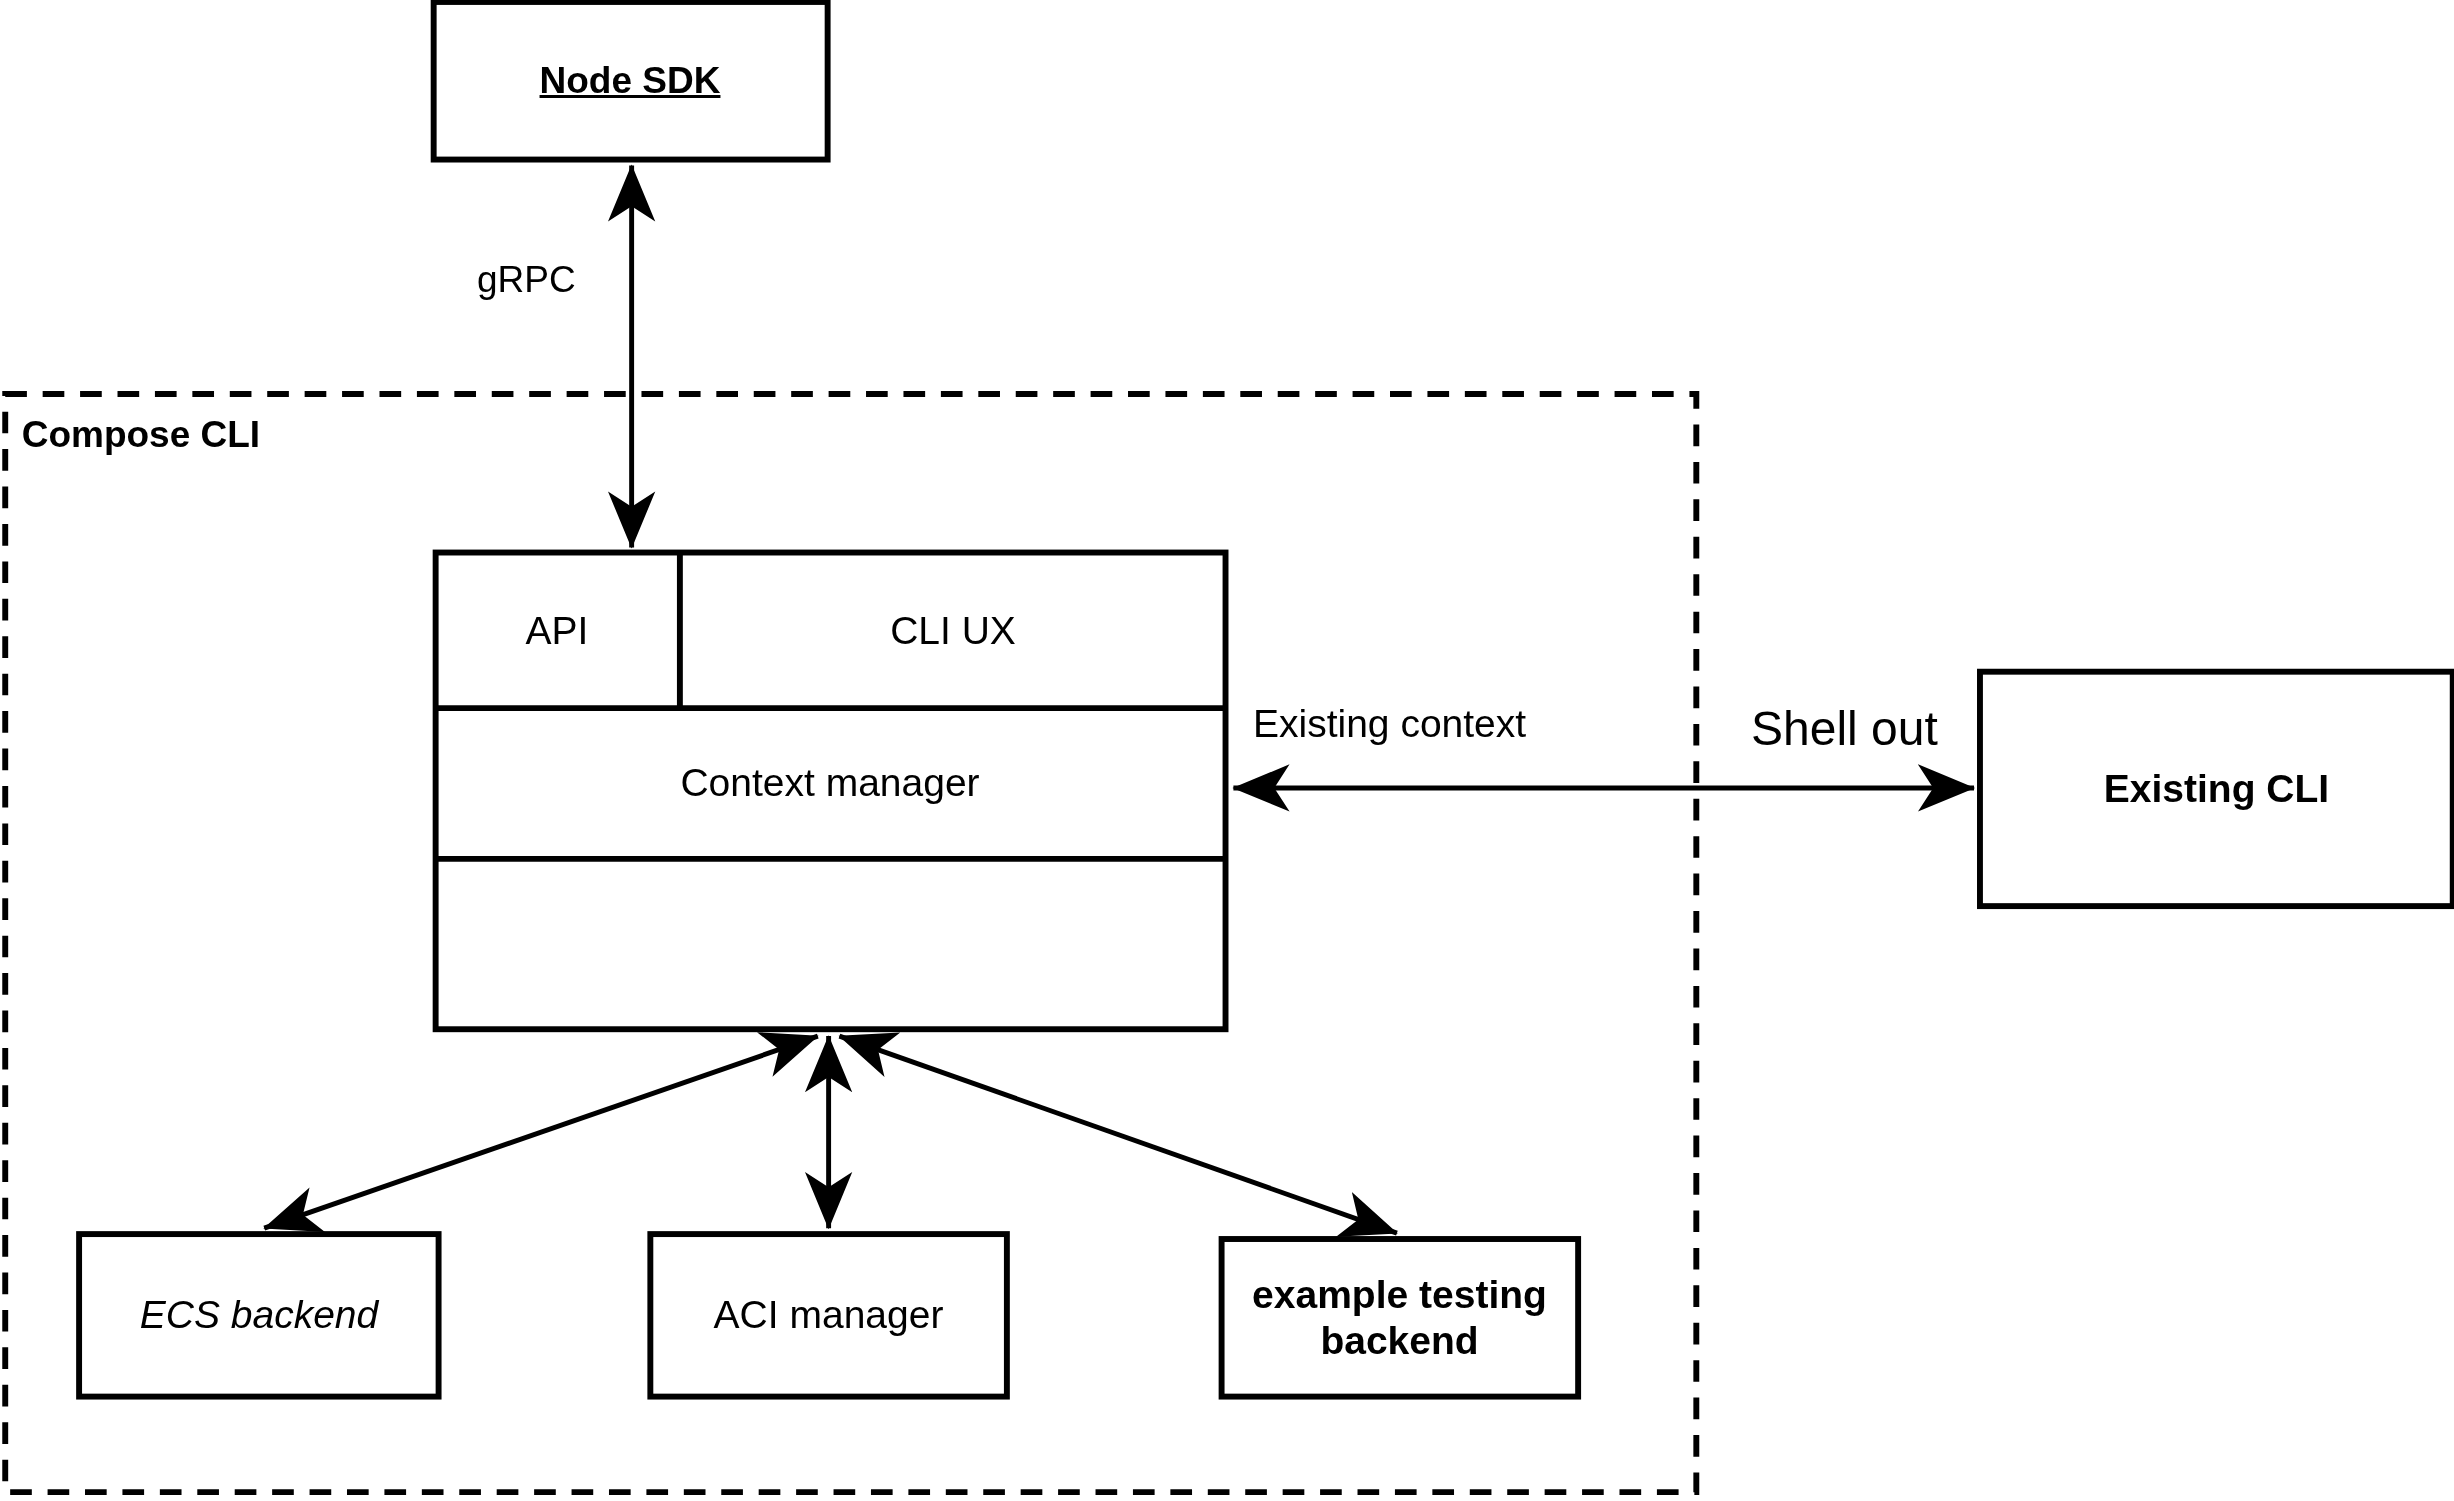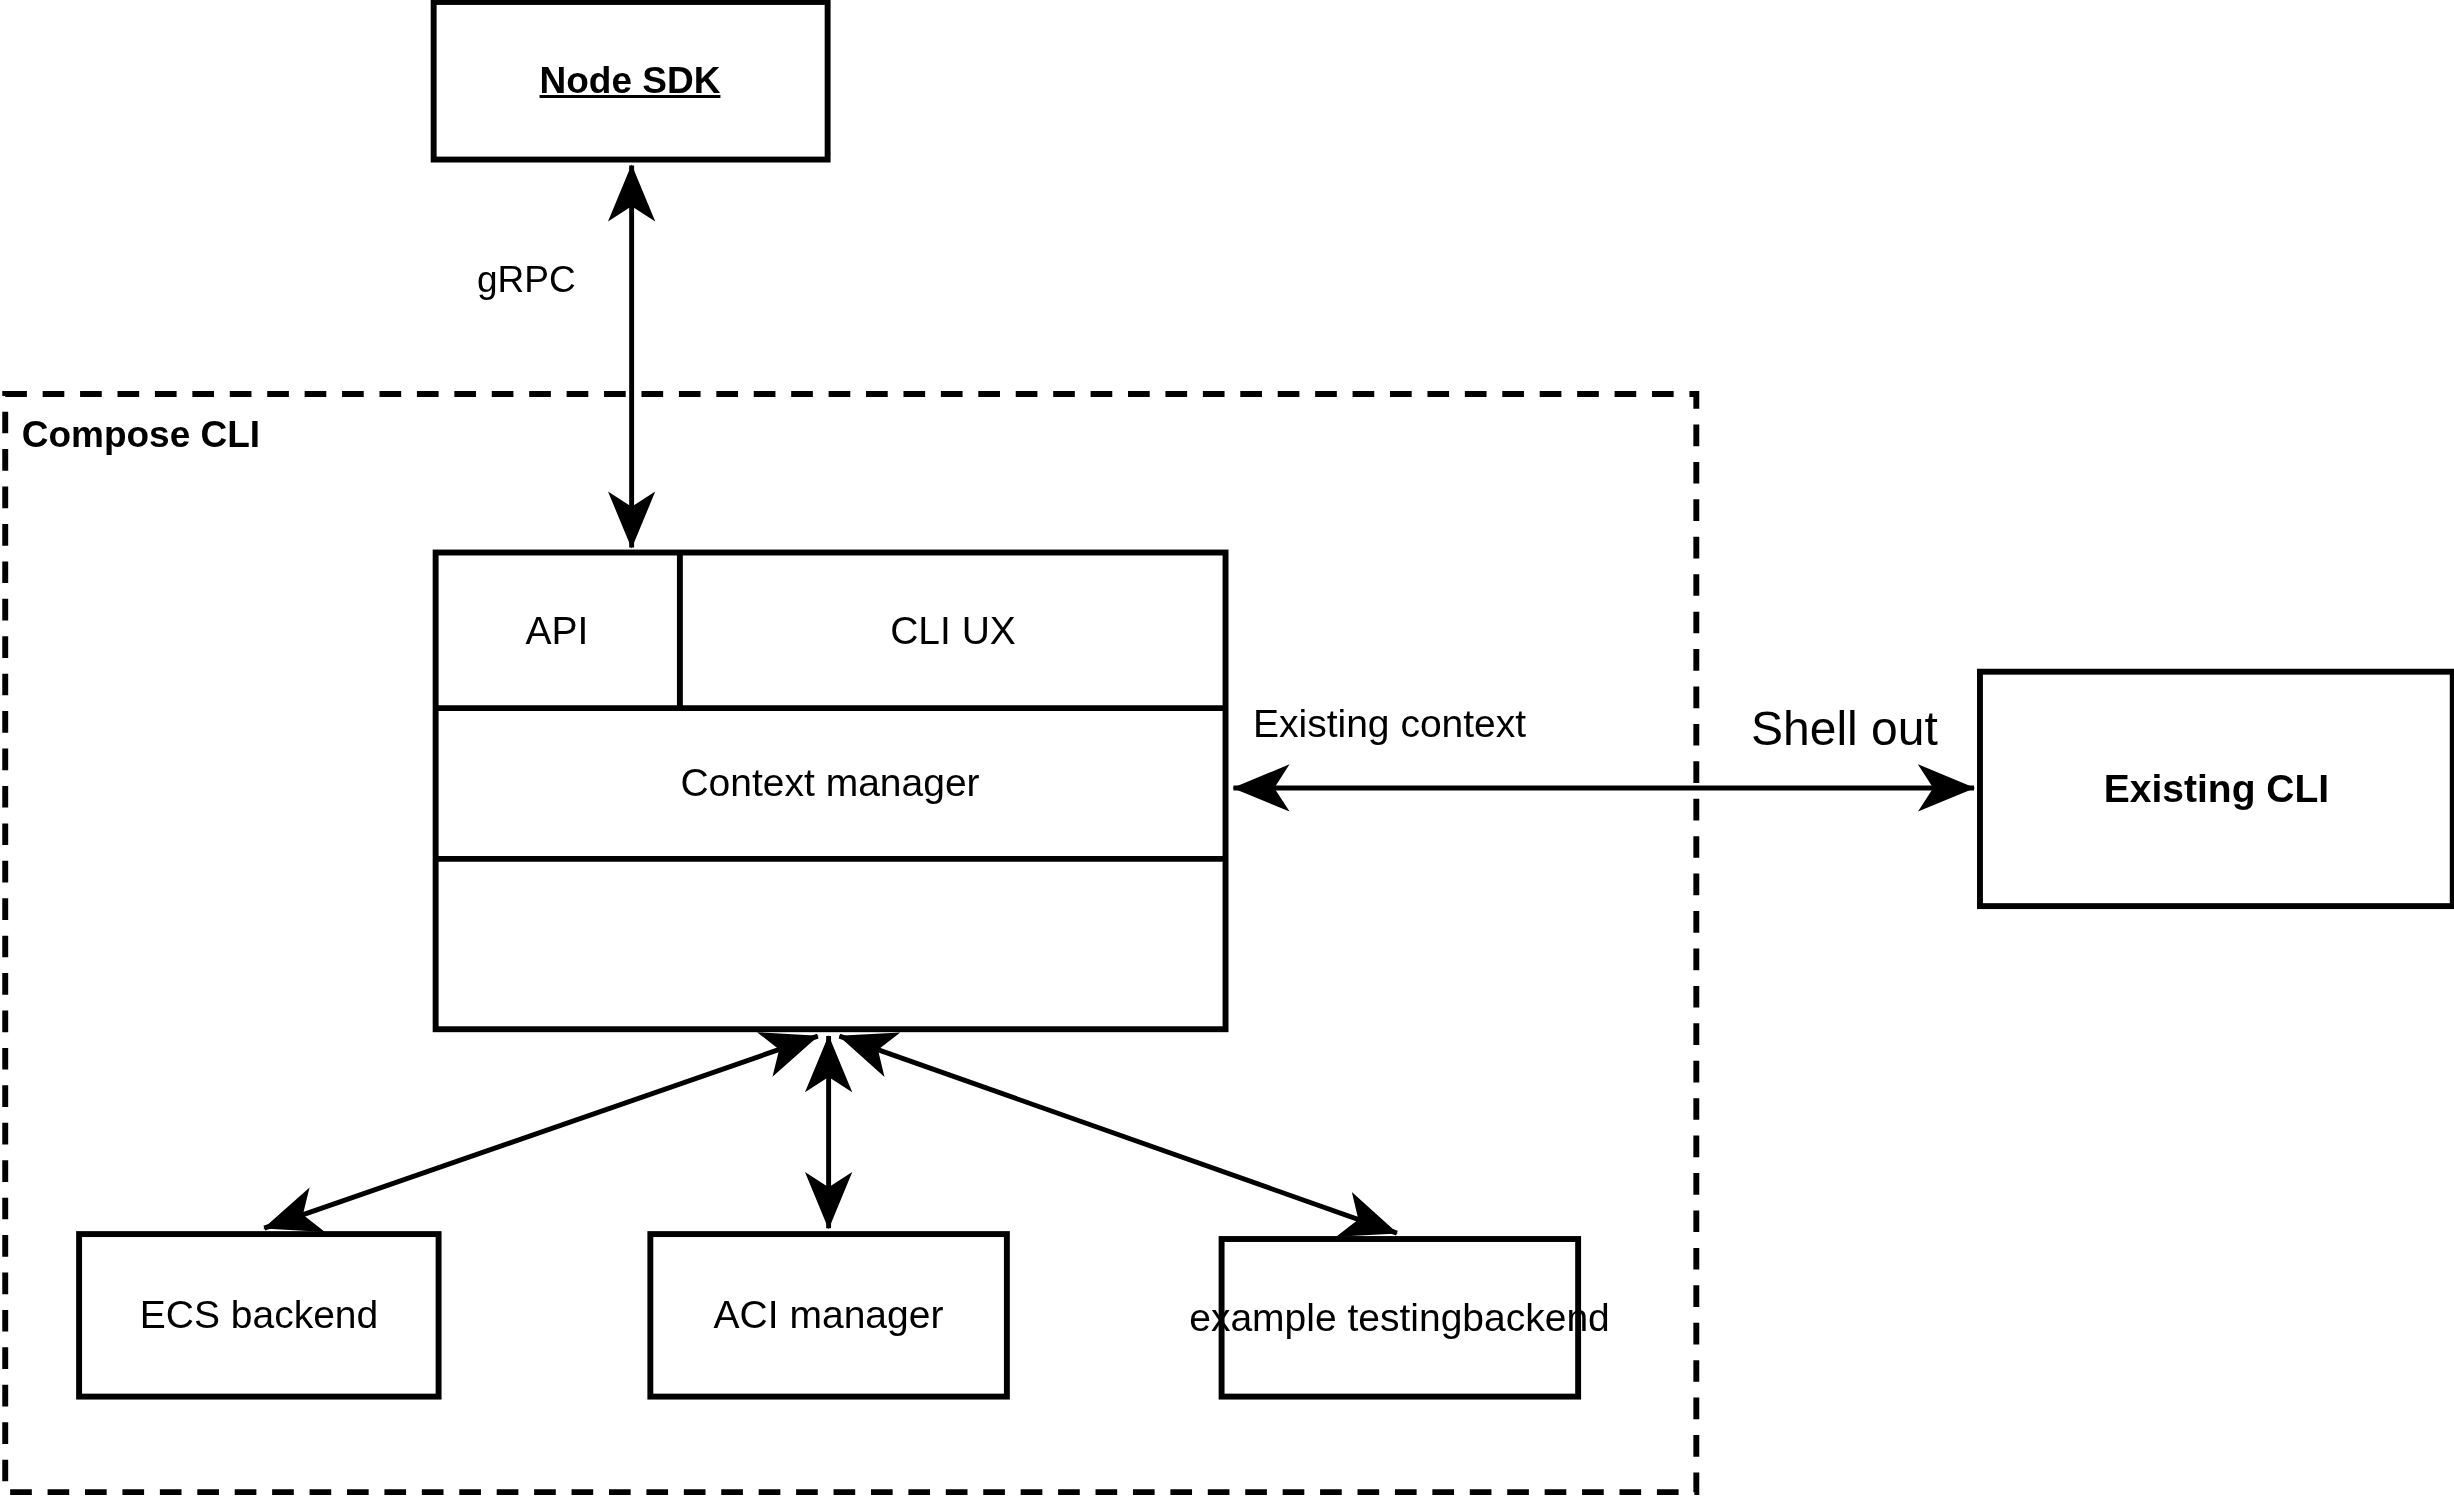--- a/index.html
+++ b/index.html
@@ -94,23 +94,23 @@
 
   <div class="lbl box-label reg" style="left:435px; top:708px; width:790px; height:151px; font-size:39px;">Context manager</div>
 
 
   <div class="lbl reg" style="left:1253px; top:701px; font-size:39px;">Existing context</div>
 
   <div class="lbl reg" style="left:1751px; top:701px; font-size:48px;">Shell out</div>
 
   <div class="lbl box-label bold" style="left:1980px; top:672px; width:473px; height:234px; font-size:39px;">Existing CLI</div>
 
-  <div class="lbl box-label reg" style="left:79px; top:1234px; width:360px; height:163px; font-size:39px;">ECS backend</div>
+  <div class="lbl box-label reg" style="left:79px; top:1234px; width:360px; height:163px; font-size:39px;font-style:italic;">ECS backend</div>
 
   <div class="lbl box-label reg" style="left:650px; top:1234px; width:357px; height:163px; font-size:39px;">ACI manager</div>
 
-  <div class="lbl box-label reg" style="left:1221px; top:1239px; width:357px; height:158px; font-size:39px; ">
+  <div class="lbl box-label reg" style="left:1221px; top:1239px; width:357px; height:158px; font-size:39px; flex-direction:column;font-weight:bold;">
     <span>example testing</span>
     <span>backend</span>
   </div>
 
 </div>
 
 
 </body></html>

